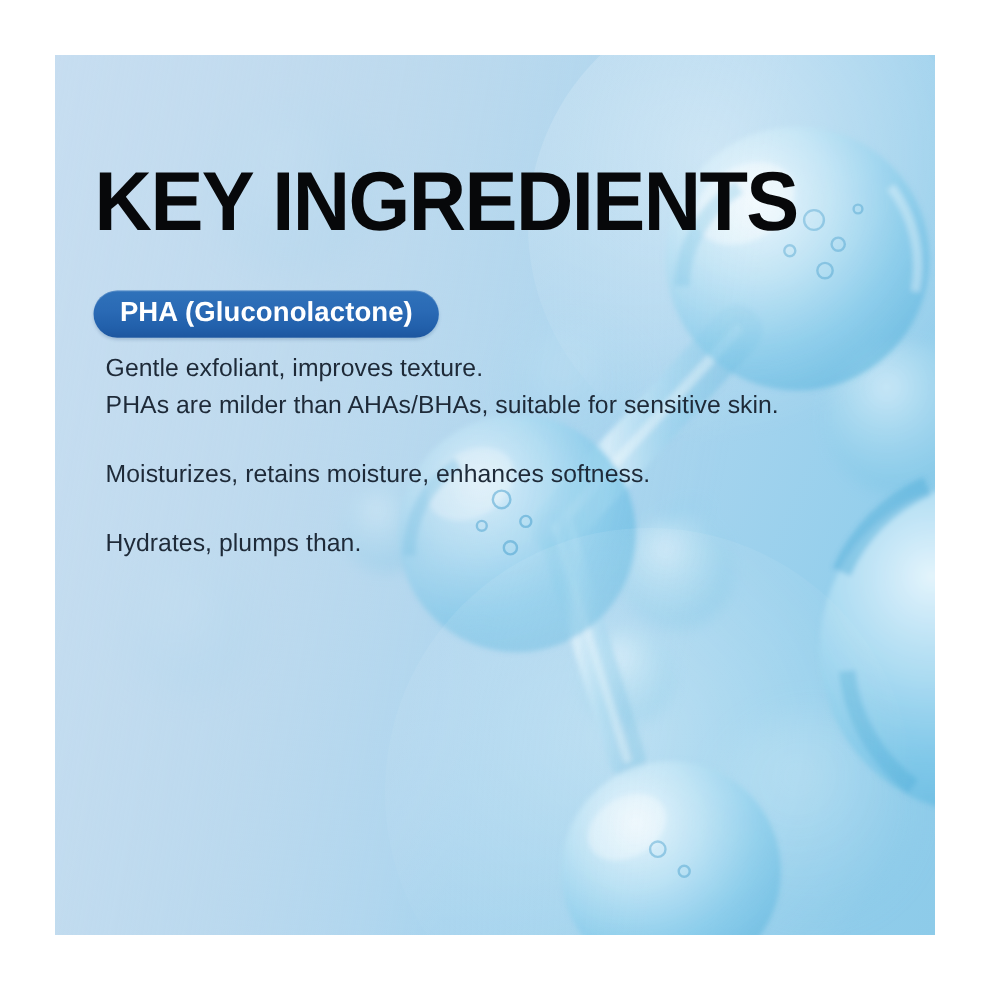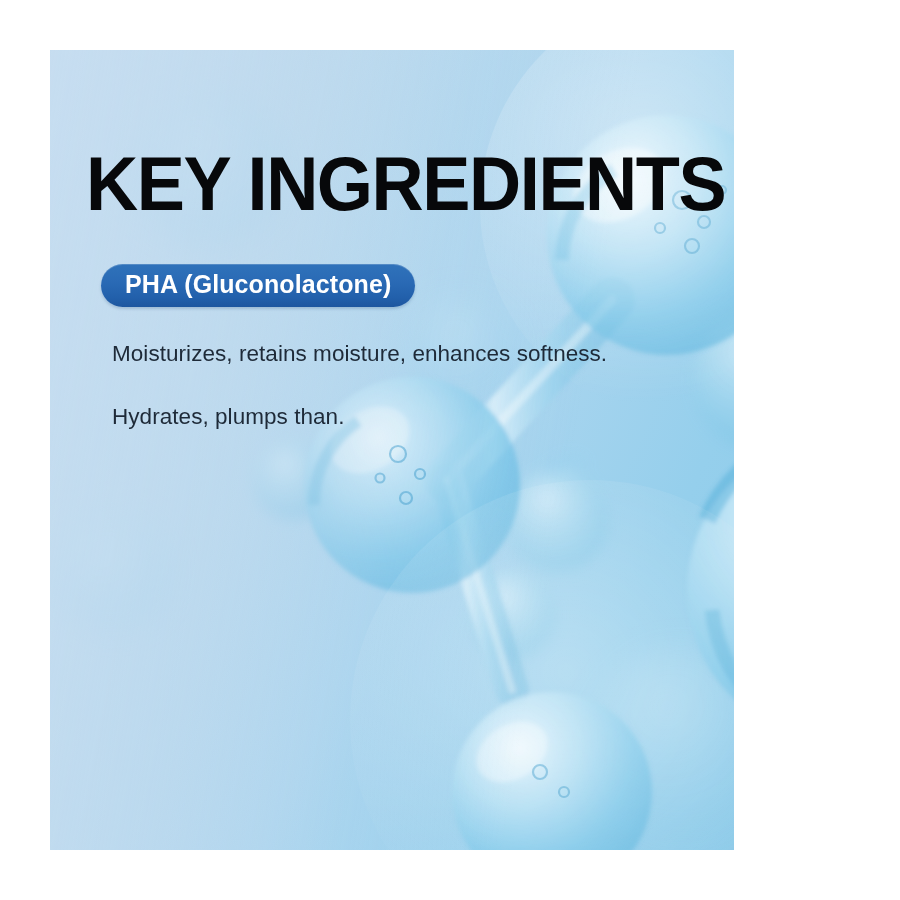--- a/index.html
+++ b/index.html
@@ -11,21 +11,21 @@
     width: 900px;
     height: 900px;
     font-family: "Liberation Sans", sans-serif;
     overflow: hidden;
   }
 
   #poster {
     position: absolute;
     left: 50px;
     top: 50px;
-    width: 684px;
+    width: 800px;
     height: 800px;
     overflow: hidden;
     background: linear-gradient(115deg, #c6ddf0 0%, #bcdaee 28%, #aed6ef 55%, #95cfec 80%, #8dcbe9 100%);
   }
 
   
   .art {
     position: absolute;
     inset: 0;
     pointer-events: none;
@@ -75,21 +75,21 @@
     white-space: nowrap;
   }
 
   .list {
     position: absolute;
     left: 0;
     top: 214px;
     right: 0;
   }
 
-  .item { margin: 0 0 30px 16px; }
+  .item { margin: 0 0 30px 0; }
   .item:last-child { margin-bottom: 0; }
 
   .badge {
     display: inline-block;
     margin-left: 35px;
     padding: 7px 24px 9px 24px;
     border-radius: 999px;
     background: linear-gradient(180deg, #2f72ba 0%, #2a6ab5 42%, #2260ab 78%, #1d569f 100%);
     box-shadow: 0 2px 3px rgba(20,60,110,.20), inset 0 1px 0 rgba(255,255,255,.18);
     color: #ffffff;
@@ -211,20 +211,24 @@
   <div class="veil"></div>
 
   <div class="content">
 
     <h1 class="title">KEY INGREDIENTS</h1>
 
     <div class="list">
 
       <div class="item">
         <span class="badge">PHA (Gluconolactone)</span>
+        <div class="desc">
+          <span class="line">Gentle exfoliant, improves texture.</span>
+          <span class="line">PHAs are milder than AHAs/BHAs, suitable for sensitive skin.</span>
+        </div>
       </div>
 
       <div class="item">
         <div class="desc">
           <span class="line">Moisturizes, retains moisture, enhances softness.</span>
         </div>
       </div>
 
       <div class="item">
       </div>

